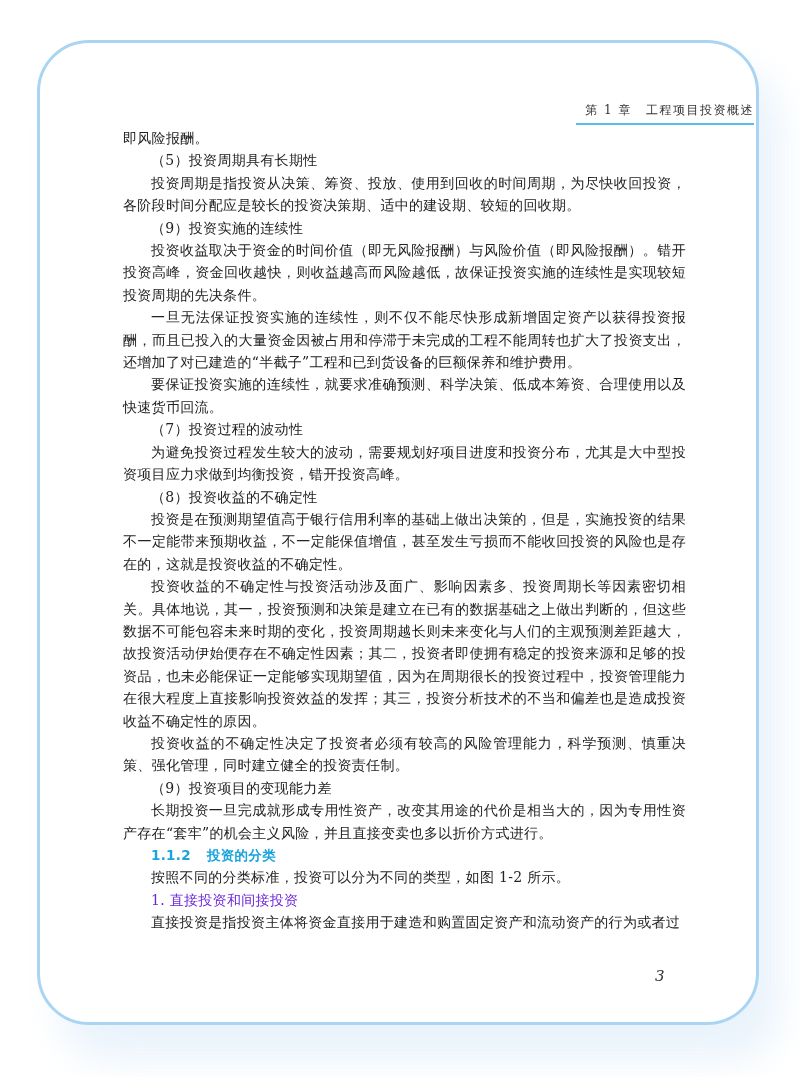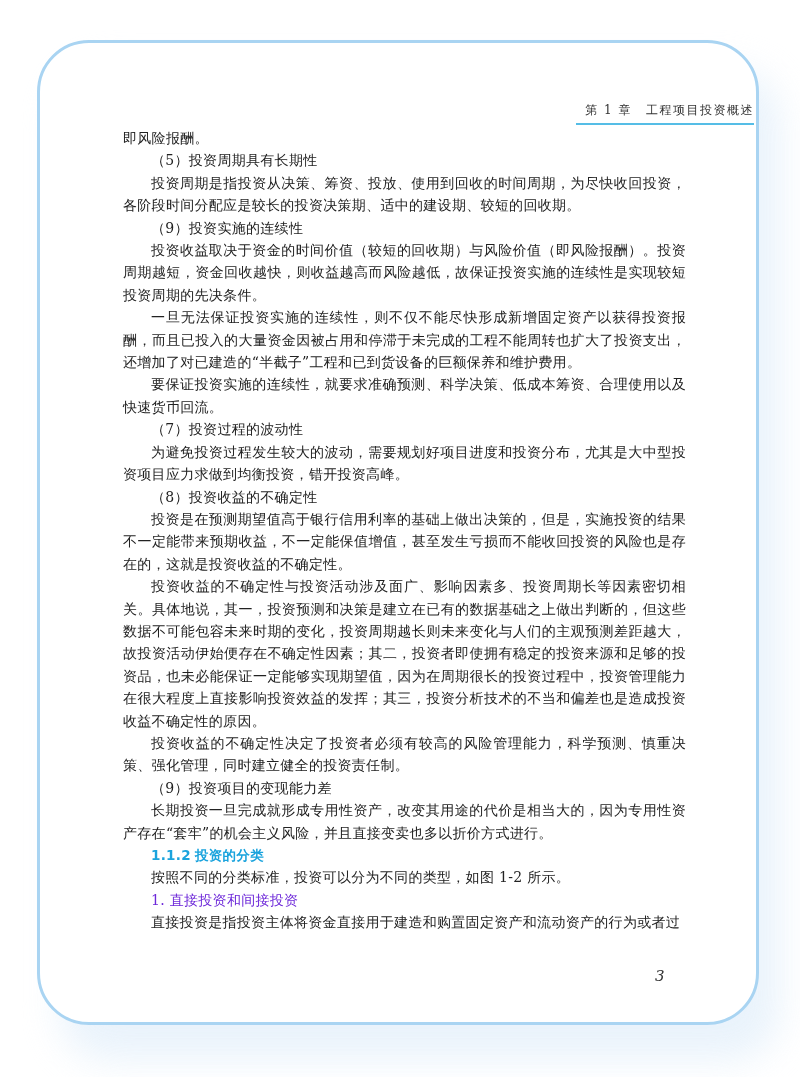--- a/index.html
+++ b/index.html
@@ -31,21 +31,21 @@
   .running-head .ch { margin-right: 14px; }
   .content {
     position: absolute; left: 123px; top: 127px; width: 563px;
     font-size: 14px; line-height: 22.4px; color: #222;
     text-align: justify; letter-spacing: 0.3px;
   }
   .content p { margin: 0; }
   .indent { text-indent: 28px; }
   .sub { text-indent: 28px; }
   .h3 { color: #1aa3dd; font-weight: bold; text-indent: 28px; font-family: "DejaVu Sans", "Liberation Sans", sans-serif; font-size: 13.5px; }
-  .h3 .num { margin-right: 4px; }
+  .h3 .num { margin-right: 16px; }
   .h4 { color: #6d28d9; text-indent: 28px; }
   .page-num {
     position: absolute; left: 655px; top: 967px;
     font-size: 15px; font-style: italic; color: #333;
   }
 </style>
 </head>
 <body>
 
 <div class="shadow"></div>
@@ -53,21 +53,21 @@
 
 <div class="running-head">
   <span class="ch">第 1 章</span><span>工程项目投资概述</span>
 </div>
 
 <div class="content">
   <p>即风险报酬。</p>
   <p class="sub">（5）投资周期具有长期性</p>
   <p class="indent">投资周期是指投资从决策、筹资、投放、使用到回收的时间周期，为尽快收回投资，各阶段时间分配应是较长的投资决策期、适中的建设期、较短的回收期。</p>
   <p class="sub">（9）投资实施的连续性</p>
-  <p class="indent">投资收益取决于资金的时间价值（较短的回收期）与风险价值（即风险报酬）。投资周期越短，资金回收越快，则收益越高而风险越低，故保证投资实施的连续性是实现较短投资周期的先决条件。</p>
+  <p class="indent">投资收益取决于资金的时间价值（即无风险报酬）与风险价值（即风险报酬）。错开投资高峰，资金回收越快，则收益越高而风险越低，故保证投资实施的连续性是实现较短投资周期的先决条件。</p>
   <p class="indent">一旦无法保证投资实施的连续性，则不仅不能尽快形成新增固定资产以获得投资报酬，而且已投入的大量资金因被占用和停滞于未完成的工程不能周转也扩大了投资支出，还增加了对已建造的“半截子”工程和已到货设备的巨额保养和维护费用。</p>
   <p class="indent">要保证投资实施的连续性，就要求准确预测、科学决策、低成本筹资、合理使用以及快速货币回流。</p>
   <p class="sub">（7）投资过程的波动性</p>
   <p class="indent">为避免投资过程发生较大的波动，需要规划好项目进度和投资分布，尤其是大中型投资项目应力求做到均衡投资，错开投资高峰。</p>
   <p class="sub">（8）投资收益的不确定性</p>
   <p class="indent">投资是在预测期望值高于银行信用利率的基础上做出决策的，但是，实施投资的结果不一定能带来预期收益，不一定能保值增值，甚至发生亏损而不能收回投资的风险也是存在的，这就是投资收益的不确定性。</p>
   <p class="indent">投资收益的不确定性与投资活动涉及面广、影响因素多、投资周期长等因素密切相关。具体地说，其一，投资预测和决策是建立在已有的数据基础之上做出判断的，但这些数据不可能包容未来时期的变化，投资周期越长则未来变化与人们的主观预测差距越大，故投资活动伊始便存在不确定性因素；其二，投资者即使拥有稳定的投资来源和足够的投资品，也未必能保证一定能够实现期望值，因为在周期很长的投资过程中，投资管理能力在很大程度上直接影响投资效益的发挥；其三，投资分析技术的不当和偏差也是造成投资收益不确定性的原因。</p>
   <p class="indent">投资收益的不确定性决定了投资者必须有较高的风险管理能力，科学预测、慎重决策、强化管理，同时建立健全的投资责任制。</p>
   <p class="sub">（9）投资项目的变现能力差</p>
   <p class="indent">长期投资一旦完成就形成专用性资产，改变其用途的代价是相当大的，因为专用性资产存在“套牢”的机会主义风险，并且直接变卖也多以折价方式进行。</p>

